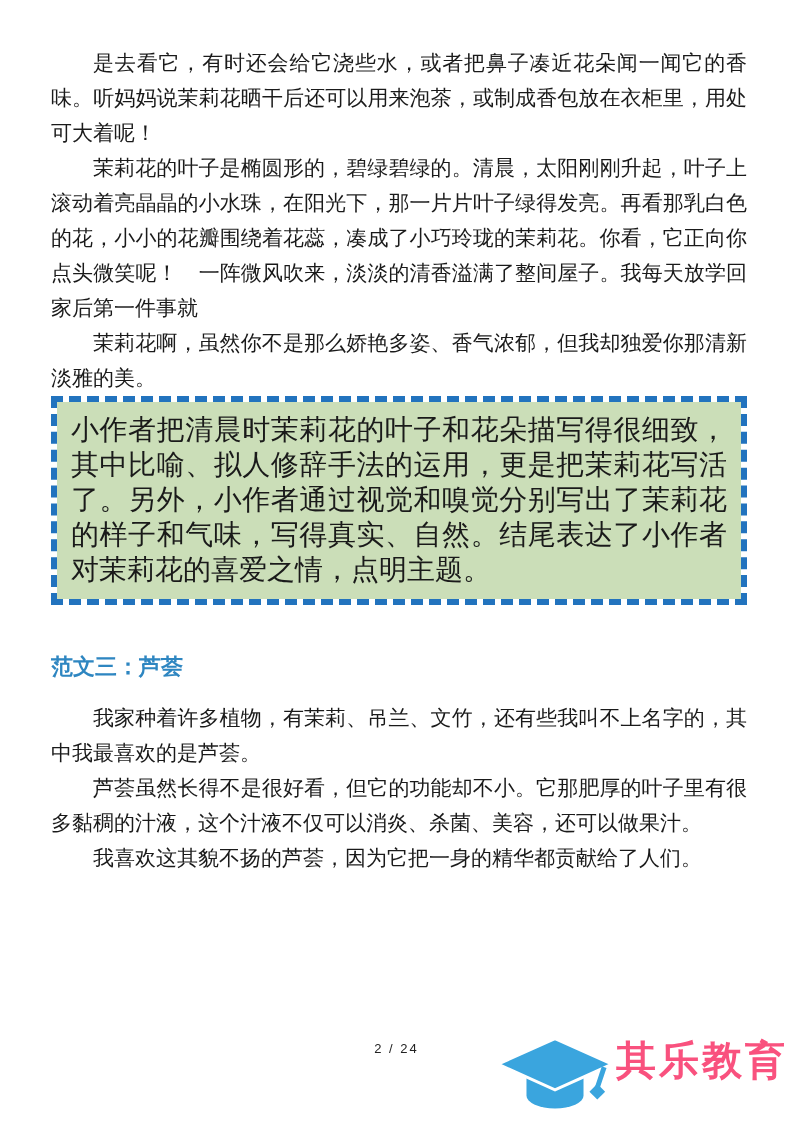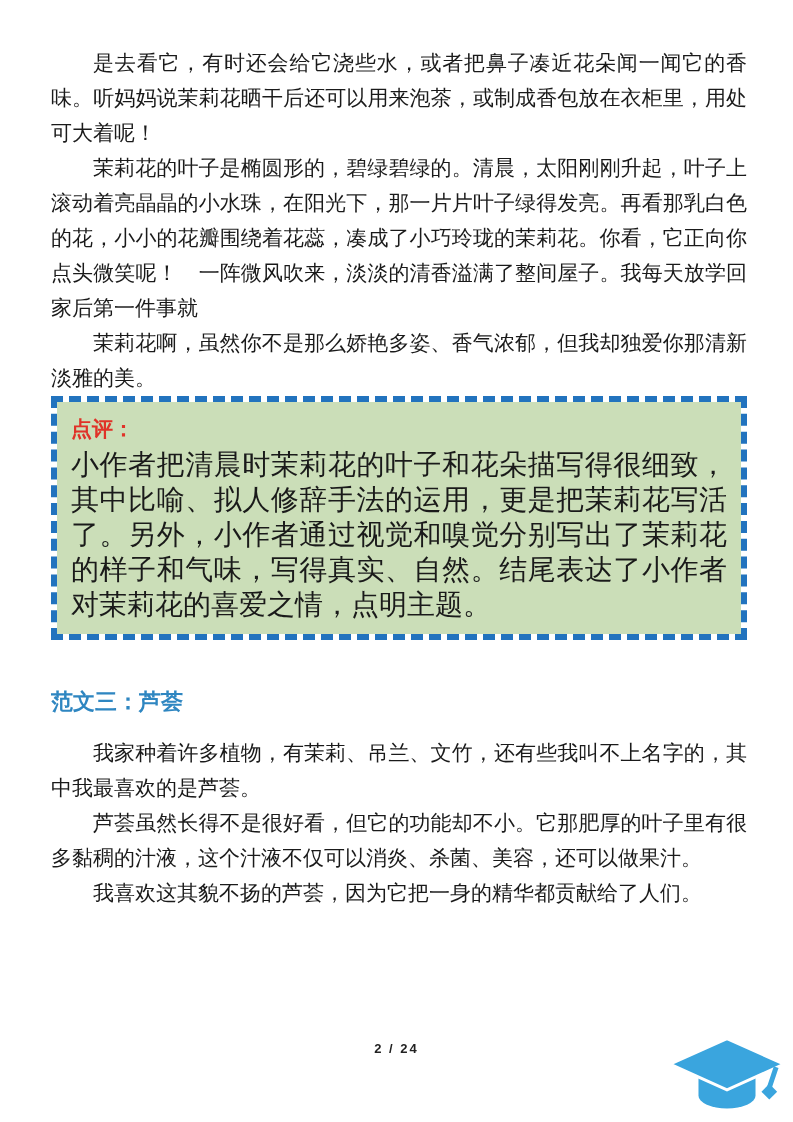--- a/index.html
+++ b/index.html
@@ -52,21 +52,21 @@
     color: var(--heading-blue, #2e86c1);
   }
   .para-gap { margin-top: 6px !important; }
   
   .page-number {
     position: absolute;
     left: 0; right: 0;
     top: 1041px;
     text-align: center;
     font-family: "Liberation Sans", "DejaVu Sans", sans-serif;
-    font-weight: bold;
+    font-weight: normal;
     font-size: 13px;
     color: #222222;
     letter-spacing: 2px;
   }
   .logo {
     position: absolute;
     right: 5px;
     top: 1036px;
     display: flex;
     align-items: flex-start;
@@ -99,21 +99,20 @@
 <body>
 
 <div class="page">
   <div class="content">
 
     <p>是去看它，有时还会给它浇些水，或者把鼻子凑近花朵闻一闻它的香味。听妈妈说茉莉花晒干后还可以用来泡茶，或制成香包放在衣柜里，用处可大着呢！</p>
     <p>茉莉花的叶子是椭圆形的，碧绿碧绿的。清晨，太阳刚刚升起，叶子上滚动着亮晶晶的小水珠，在阳光下，那一片片叶子绿得发亮。再看那乳白色的花，小小的花瓣围绕着花蕊，凑成了小巧玲珑的茉莉花。你看，它正向你点头微笑呢！　一阵微风吹来，淡淡的清香溢满了整间屋子。我每天放学回家后第一件事就</p>
     <p>茉莉花啊，虽然你不是那么娇艳多姿、香气浓郁，但我却独爱你那清新淡雅的美。</p>
 
     <div class="comment-box">
-      <div class="comment-label">点评：</div>
       <div class="comment-text">小作者把清晨时茉莉花的叶子和花朵描写得很细致，其中比喻、拟人修辞手法的运用，更是把茉莉花写活了。另外，小作者通过视觉和嗅觉分别写出了茉莉花的样子和气味，写得真实、自然。结尾表达了小作者对茉莉花的喜爱之情，点明主题。</div>
     </div>
 
     <h2 class="section-heading">范文三：芦荟</h2>
 
     <p>我家种着许多植物，有茉莉、吊兰、文竹，还有些我叫不上名字的，其中我最喜欢的是芦荟。</p>
     <p>芦荟虽然长得不是很好看，但它的功能却不小。它那肥厚的叶子里有很多黏稠的汁液，这个汁液不仅可以消炎、杀菌、美容，还可以做果汁。</p>
     <p>我喜欢这其貌不扬的芦荟，因为它把一身的精华都贡献给了人们。</p>
 
   </div>
@@ -125,15 +124,16 @@
 
       <path d="M31 40 L89 40 L89 60 A29 13 0 0 1 31 60 Z" fill="#3aa5de"></path>
 
       <polygon points="60,2 118,28 60,54 2,28" fill="#3aa5de" stroke="#ffffff" stroke-width="3"></polygon>
 
       <path d="M110 31 L103 52" stroke="#3aa5de" stroke-width="5" fill="none"></path>
 
       <polygon points="103,48 111,56 103,64 95,56" fill="#3aa5de"></polygon>
     </svg>
     <div class="logo-text">
+      <div class="logo-brand">其乐教育</div>
     </div>
   </div>
 </div>
 
 </body></html>

